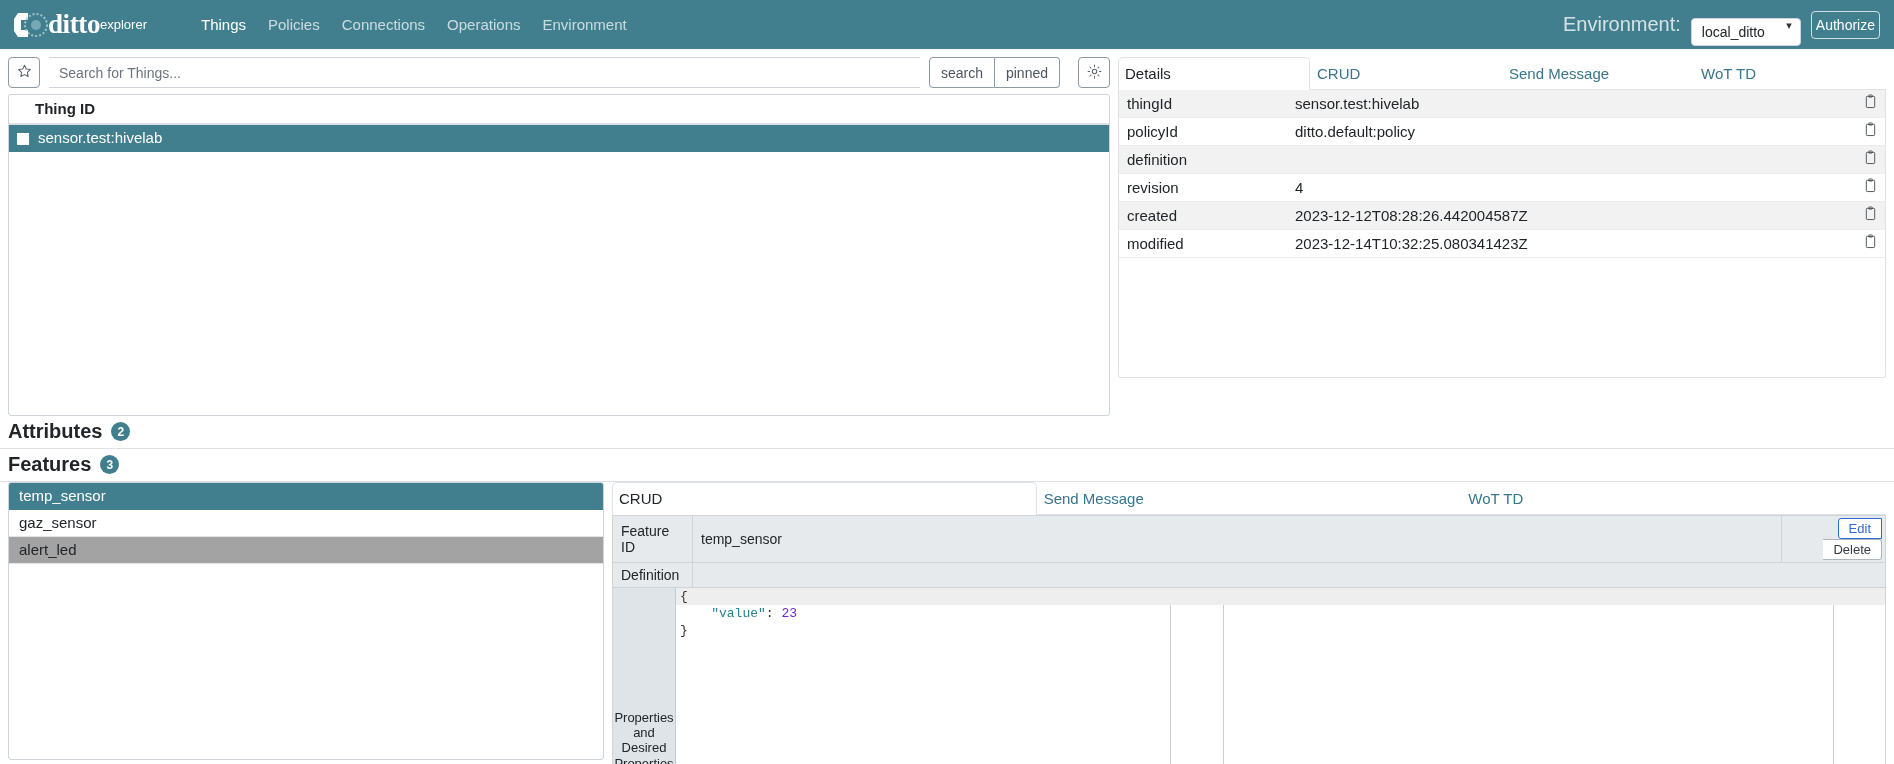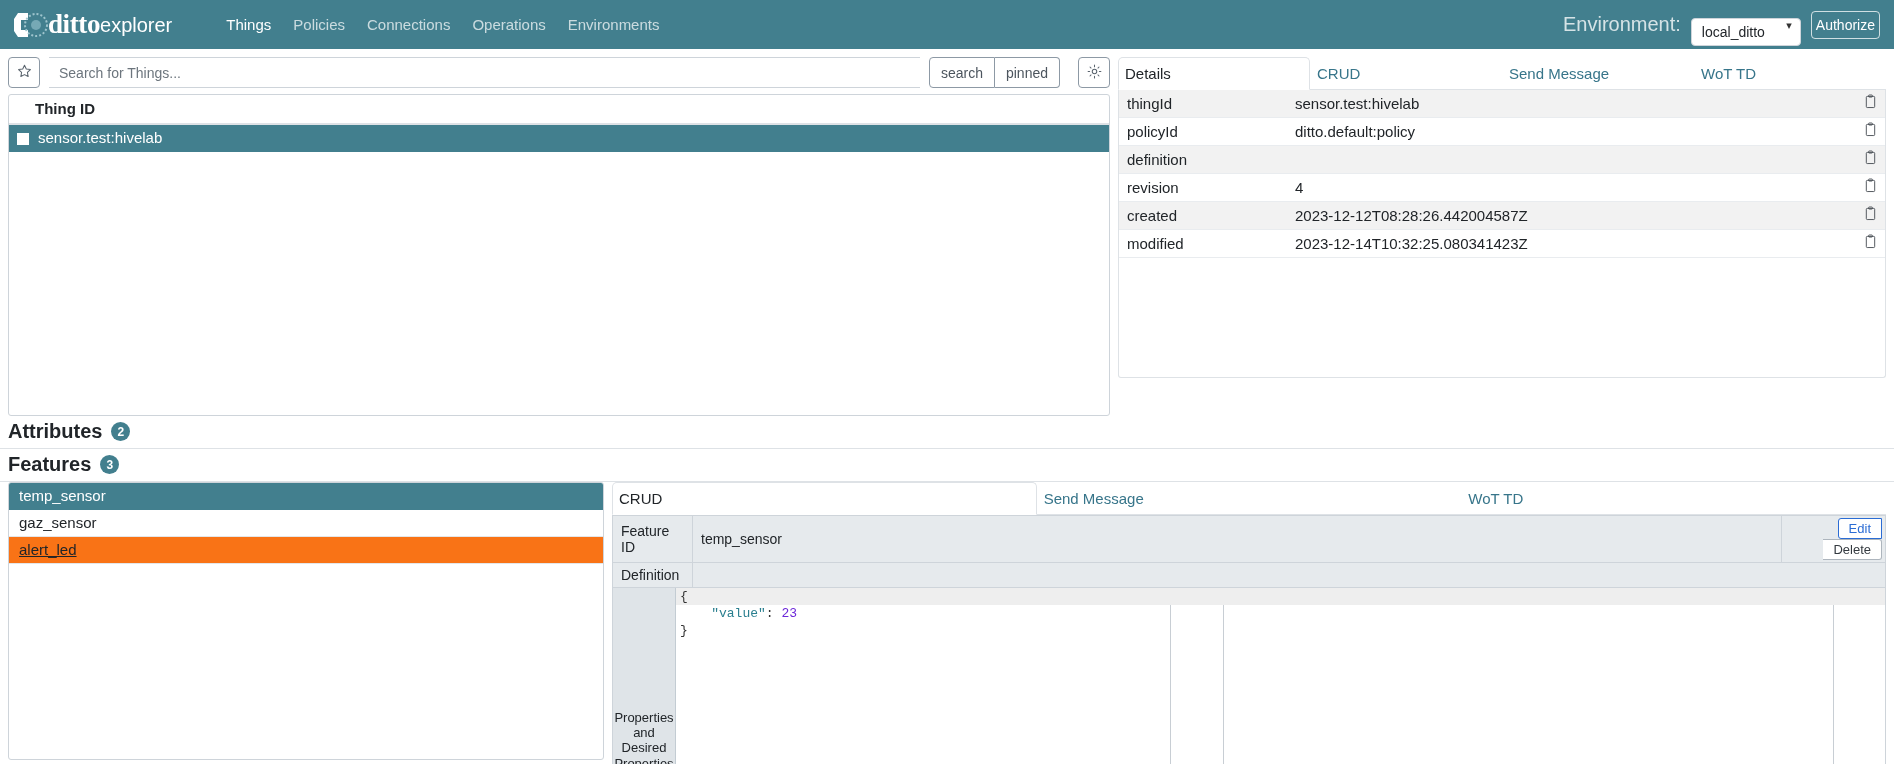--- a/index.html
+++ b/index.html
@@ -31,21 +31,21 @@
   .brand-logo { width: 34px; height: 28px; display:block; }
   .brand-text {
     font-size: 27px;
     font-weight: 700;
     letter-spacing: -0.4px;
     line-height: 1;
     color: #ffffff;
     font-family: "Liberation Serif", serif;
   }
   .brand-sub {
-    font-size: 20px;
+    font-size: 13px;
     color: #ffffff;
     line-height: 1;
     font-family: "Liberation Sans", sans-serif;
   }
   .nav-links { display: flex; align-items: center; gap: 22px; }
   .nav-link {
     font-size: 15px;
     color: rgba(255,255,255,0.72);
     text-decoration: none;
     cursor: pointer;
@@ -256,21 +256,21 @@
     overflow: hidden;
     background: #ffffff;
   }
   .feat-item {
     font-size: 15px;
     padding: 4px 10px 5px 10px;
     border-bottom: 1px solid #e3e6e9;
     cursor: pointer;
     color: #212529;
   }
-  .feat-item.alt { background: #f97316; text-decoration: underline; }
+  .feat-item.alt { background: #a3a3a3; }
   .feat-item.selected { background: #427f8e; color: #ffffff; border-bottom-color: #427f8e; }
 
   .fd-table { width: 100%; border-collapse: collapse; table-layout: fixed; }
   .fd-table td {
     font-size: 14px;
     padding: 4px 8px;
     border: 1px solid #ced4da;
     background: #e6eaed;
     color: #212529;
   }
@@ -365,21 +365,21 @@
       </svg>
     </span>
     <span class="brand-text">ditto</span>
     <span class="brand-sub">explorer</span>
   </div>
   <div class="nav-links">
     <span class="nav-link active">Things</span>
     <span class="nav-link">Policies</span>
     <span class="nav-link">Connections</span>
     <span class="nav-link">Operations</span>
-    <span class="nav-link">Environments</span>
+    <span class="nav-link">Environment</span>
   </div>
   <div class="nav-right">
     <span class="env-label">Environment:</span>
     <span class="select-wrap">
       <select class="env-select">
         <option>local_ditto</option>
       </select>
       <span class="select-chevron">▾</span>
     </span>
     <button class="btn-authorize">Authorize</button>

